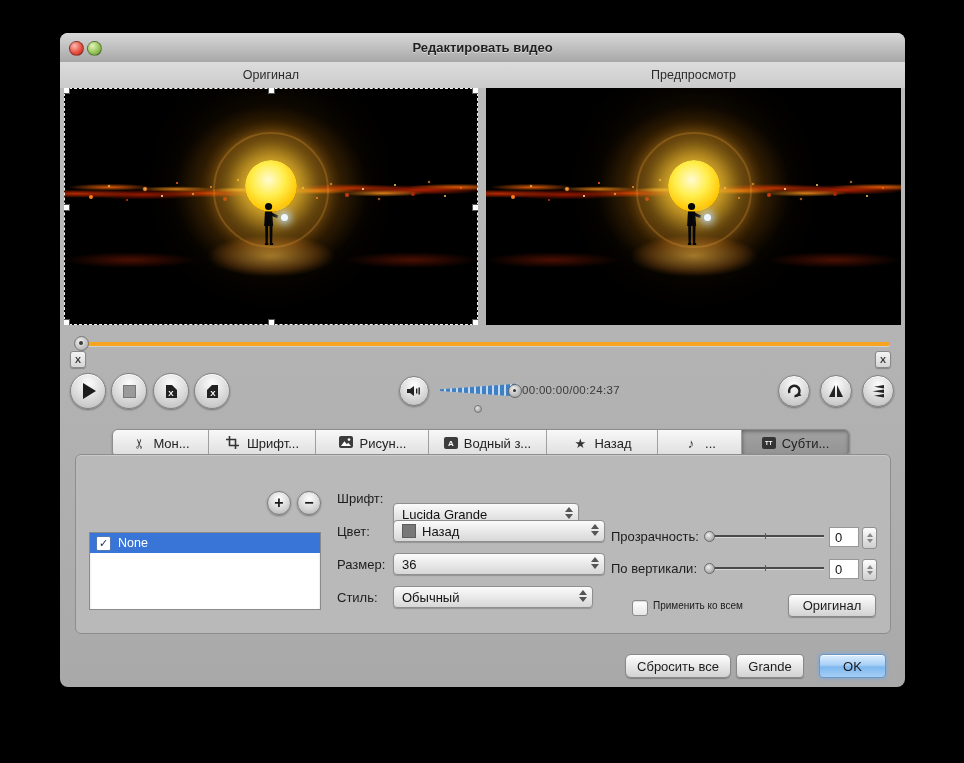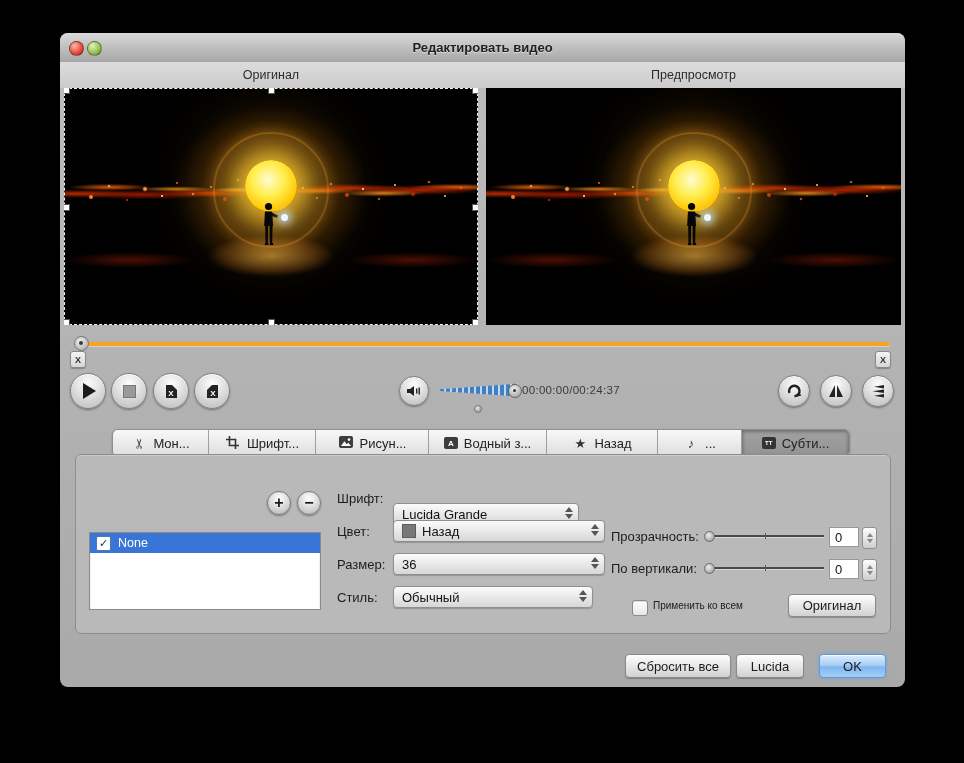--- a/index.html
+++ b/index.html
@@ -168,21 +168,21 @@
   .stepper .down{border-top:4px solid #888;}
   .apply-chk{position:absolute;left:556px;top:145px;width:14px;height:14px;background:linear-gradient(#fff,#e6e6e6);
     border:1px solid #8a8a8a;border-radius:3px;box-shadow:inset 0 1px 1px rgba(0,0,0,.15);}
   .apply-label{position:absolute;left:577px;top:145px;font-size:10px;color:#1c1c1c;}
   .push-btn{border:1px solid #898989;border-radius:4px;background:linear-gradient(#fefefe,#d2d2d2);
     font-size:13px;color:#1b1b1b;display:flex;align-items:center;justify-content:center;
     box-shadow:0 1px 1px rgba(0,0,0,.25), inset 0 1px 0 #fff;}
   .reset-btn{position:absolute;left:712px;top:139px;width:86px;height:21px;}
   
   .footer-btn{position:absolute;top:621px;height:22px;}
-  .b-resetall{left:565px;width:104px;}
+  .b-resetall{left:565px;width:104px;border-radius:6px;}
   .b-cancel{left:676px;width:66px;}
   .b-ok{left:759px;width:65px;
     background:linear-gradient(#dcedfd,#a8d0f6 45%,#7fb8ef 55%,#a5cef5);
     border:1px solid #6a96c8;box-shadow:0 0 4px rgba(110,170,235,.9), inset 0 1px 0 rgba(255,255,255,.7);}
 </style>
 </head>
 <body>
 
 <div class="window">
 
@@ -428,16 +428,16 @@
         <i class="up"></i>
         <i class="down"></i>
       </div>
 
     <div class="apply-chk"></div>
     <div class="apply-label">Применить ко всем</div>
     <div class="push-btn reset-btn">Оригинал</div>
   </div>
 
   <div class="push-btn footer-btn b-resetall">Сбросить все</div>
-  <div class="push-btn footer-btn b-cancel">Lucida</div>
+  <div class="push-btn footer-btn b-cancel">Grande</div>
   <div class="push-btn footer-btn b-ok">OK</div>
 
 </div>
 
 </body></html>

